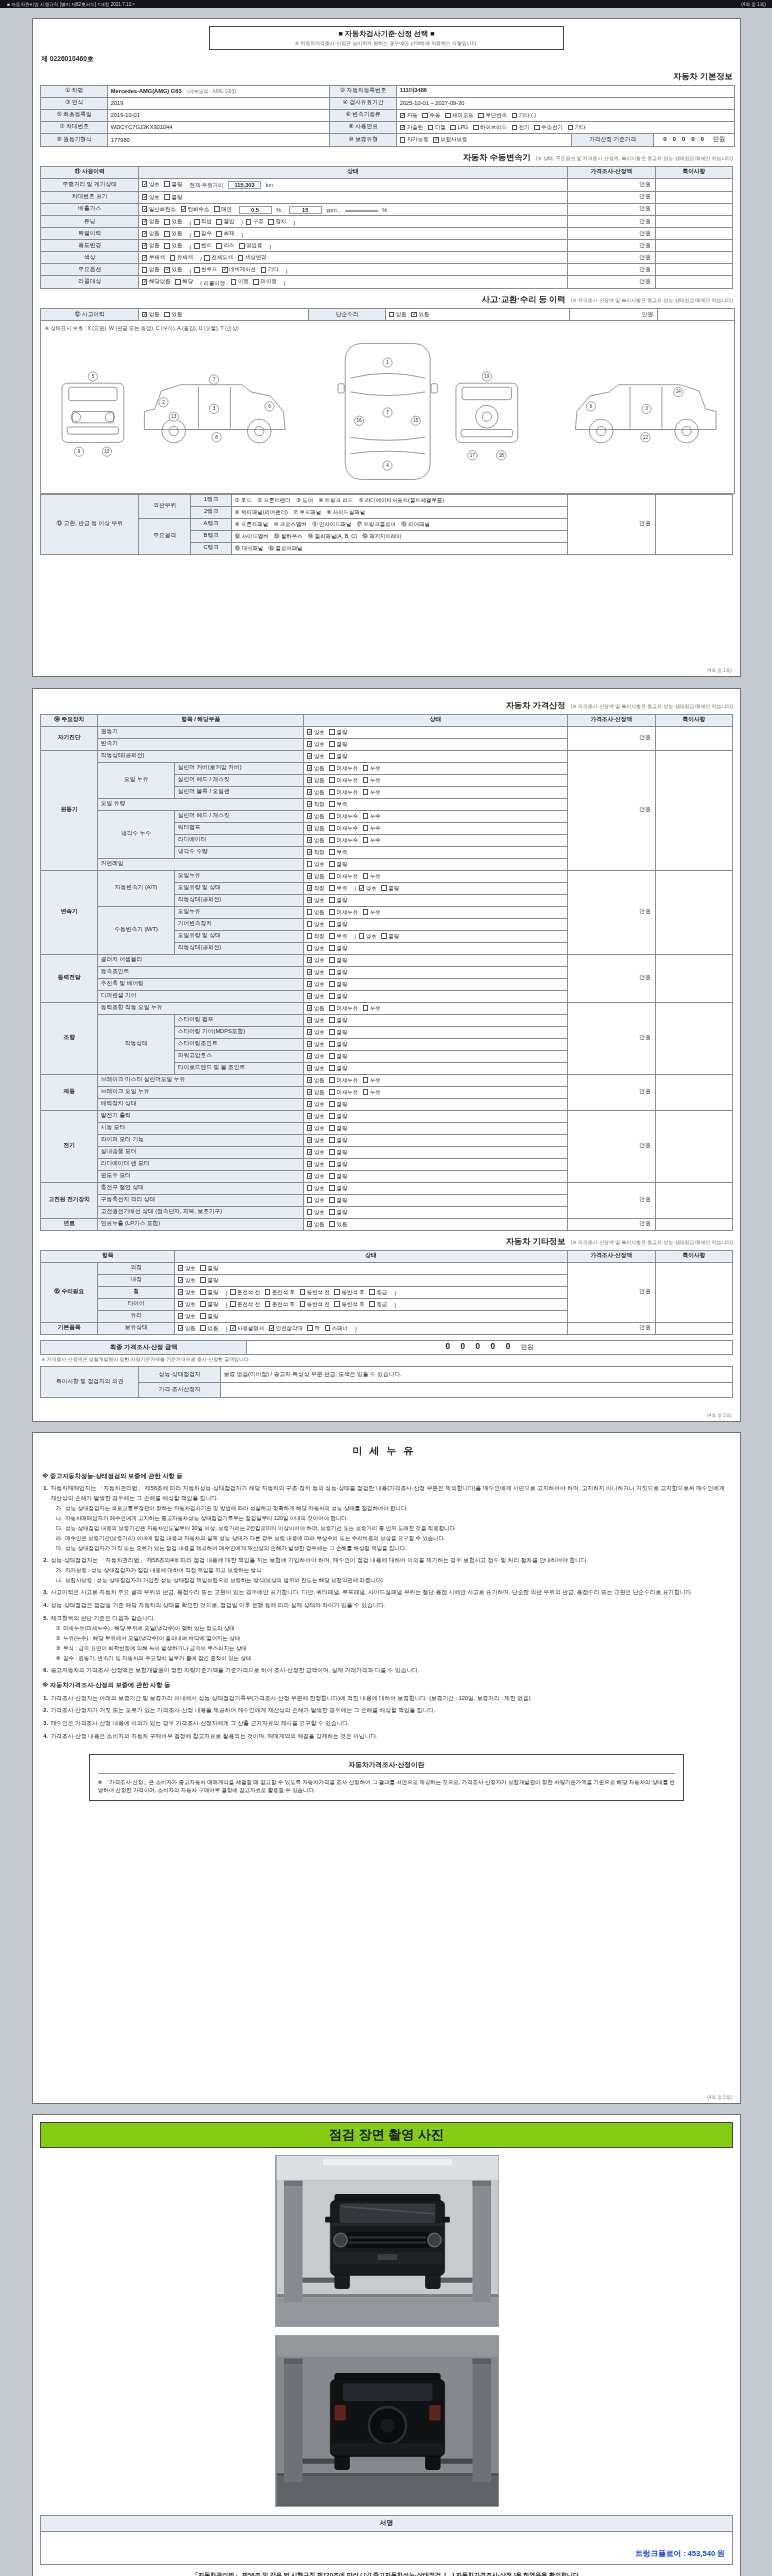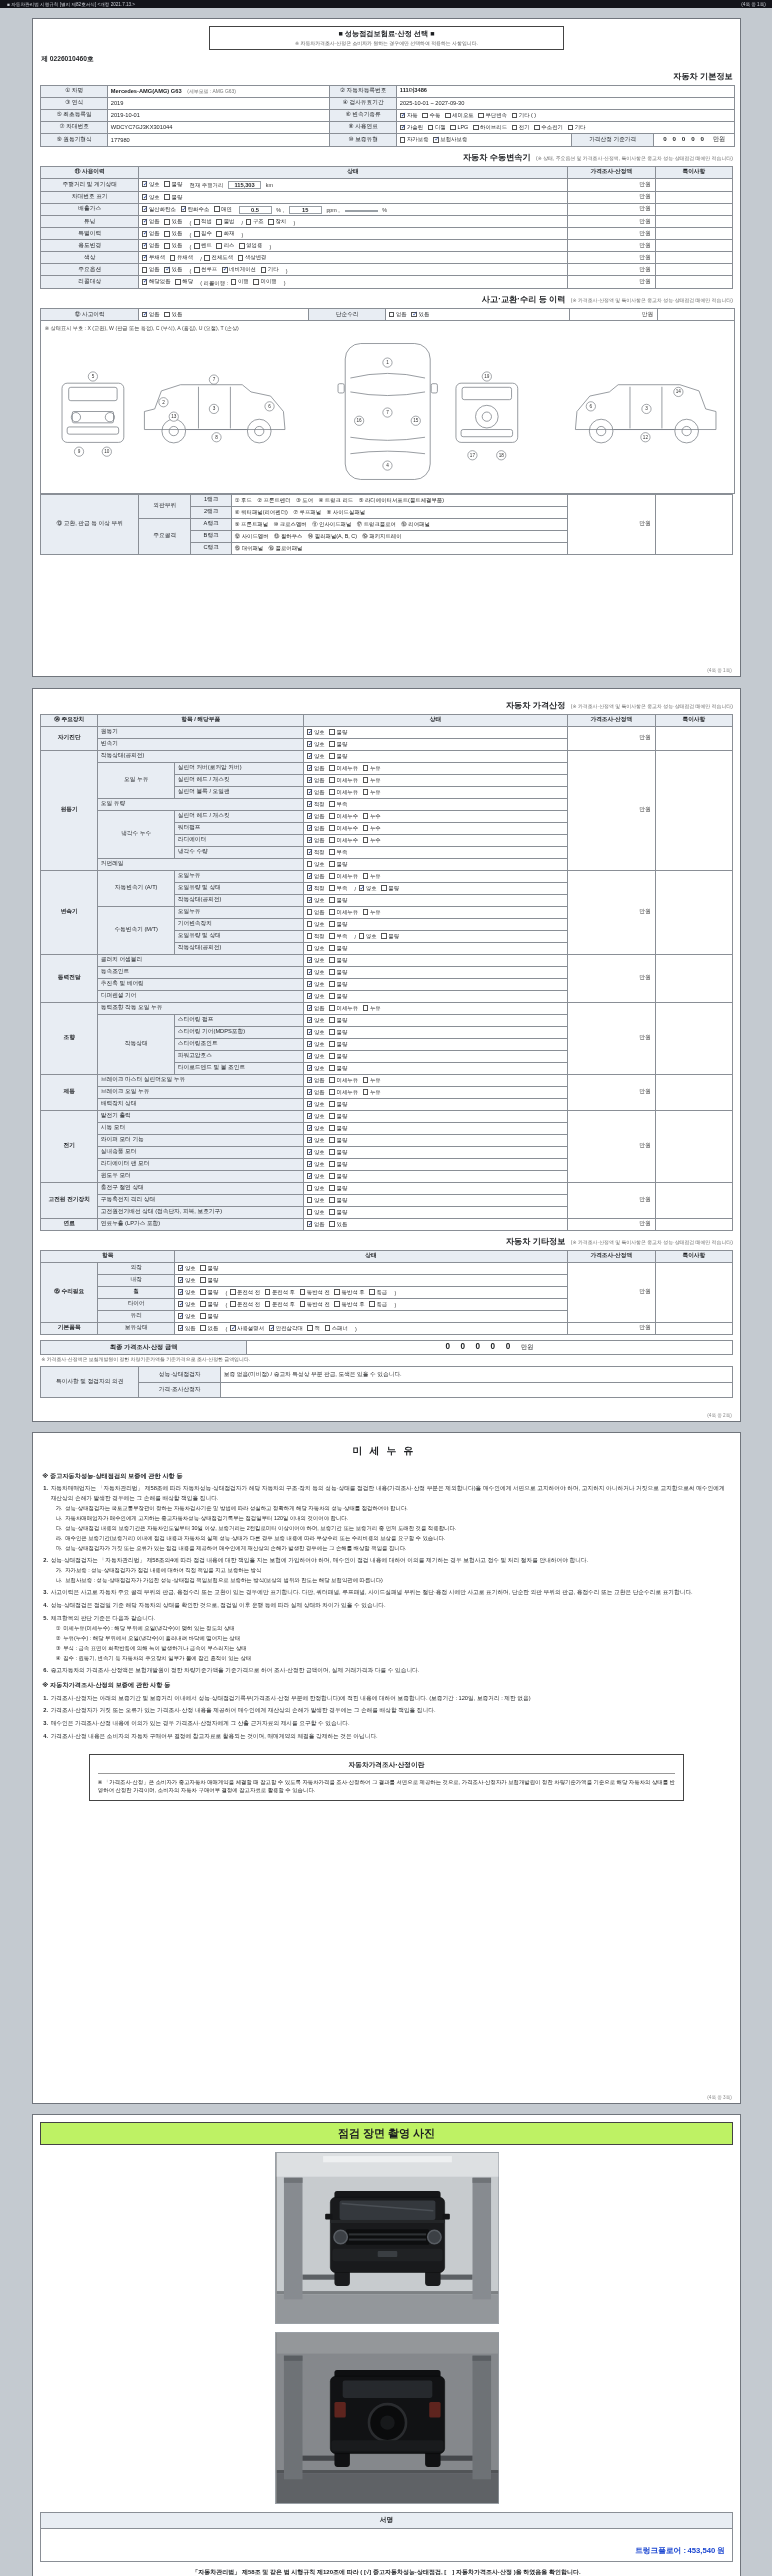--- a/index.html
+++ b/index.html
@@ -43,21 +43,21 @@
   .notice-sec-title{font-size:6.2px;font-weight:bold;margin:6.2px 2.1px 3.1px;}
   .n-item{font-size:5.7px;line-height:1.6;margin:3.6px 3.1px 0;display:flex;}
   .n-sub{font-size:5.4px;line-height:1.55;margin:1.5px 3.1px 0 15.5px;display:flex;color:#222;}
   .n-num{flex:none;margin-right:2.6px;font-weight:bold;}
   .n-sub .n-num{font-weight:normal;}
   .n-txt{flex:1;}
   .def-box{width:86%;margin:13.4px auto 5.2px;border:0.8px solid #444;padding:5.2px 8.2px;}
   .def-title{text-align:center;font-weight:bold;font-size:6.7px;border-bottom:0.5px solid #999;padding-bottom:3.1px;margin-bottom:4.1px;}
   .def-text{font-size:5.4px;line-height:1.6;color:#222;}
   .pagemark{position:absolute;right:8.2px;bottom:3.1px;font-size:4.6px;color:#888;}
-  .photos-title{border:0.8px solid #444;text-align:center;font-weight:bold;font-size:11px;padding:3.1px 0;margin-bottom:7.2px;background:#bef264;}
+  .photos-title{border:0.8px solid #444;text-align:center;font-weight:bold;font-size:13px;padding:3.1px 0;margin-bottom:7.2px;background:#84cc16;}
   .photo-frame{display:block;width:224px;margin:0 auto 8.2px;border:0.5px solid #9aa0a6;background:#888;line-height:0;}
   .sign-table{margin-top:2.1px;}
   .sign-head{font-weight:bold;font-size:6.7px;padding:2.6px;}
   .sign-body{height:33px;text-align:right;vertical-align:bottom;padding:4.1px 7.2px;}
   .ins{color:#1b46d1;font-weight:bold;font-size:7.7px;}
   .footer-line1{text-align:center;font-size:6px;font-weight:bold;margin-top:6.2px;}
   .footer-line2{text-align:center;font-size:4.9px;color:#555;margin-top:2.1px;}
   .mk circle{fill:#fff;stroke:#6b7076;stroke-width:1.2;}
   .mk text{font-size:9px;fill:#333;}
   svg .ln{stroke:#7a7f86;fill:none;stroke-width:1.5;}
@@ -65,21 +65,21 @@
 </head>
 <body>
 
 <div class="topbar">
   <span>■ 자동차관리법 시행규칙 [별지 제82호서식] &lt;개정 2021.7.13.&gt;</span>
   <span>(4쪽 중 1쪽)</span>
 </div>
 
 <div class="sheet sheet1">
   <div class="select-box">
-    <div class="select-box-title">■ 성능점검보험료·산정 선택 ■</div>
+    <div class="select-box-title">■ 자동차검사기준·산정 선택 ■</div>
     <div class="select-box-note">※ 자동차가격조사·산정은 소비자가 원하는 경우에만 선택하여 적용하는 사항입니다.</div>
   </div>
   <div class="doc-number">제 0226010460호</div>
 
   <div class="sec-title">
     <span>자동차 기본정보</span>
   </div>
   <table>
     <colgroup>
         <col style="width:67px">

